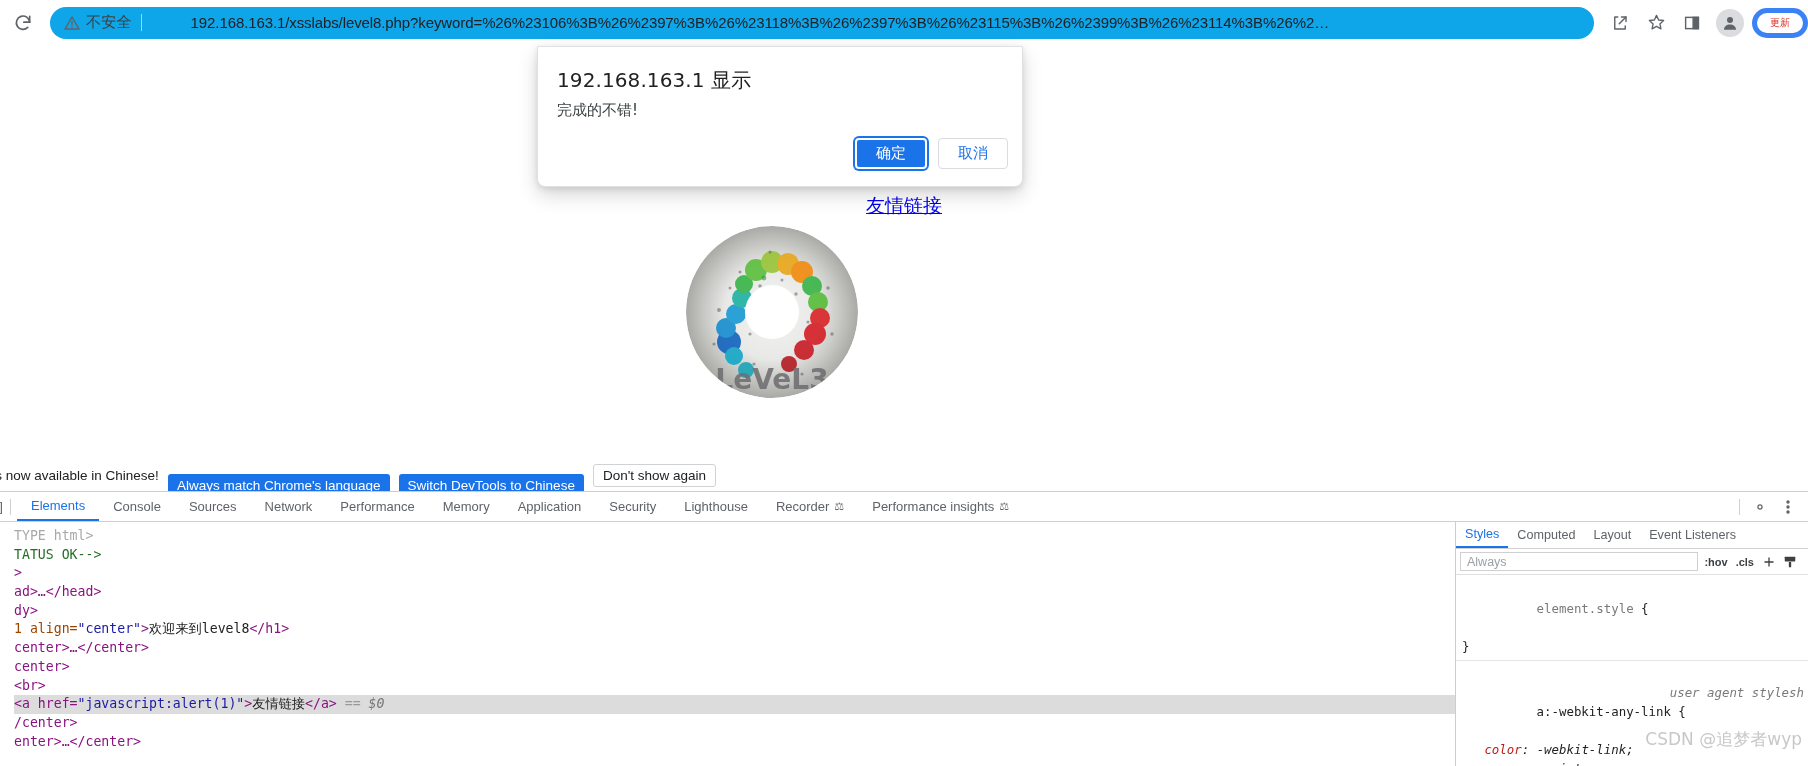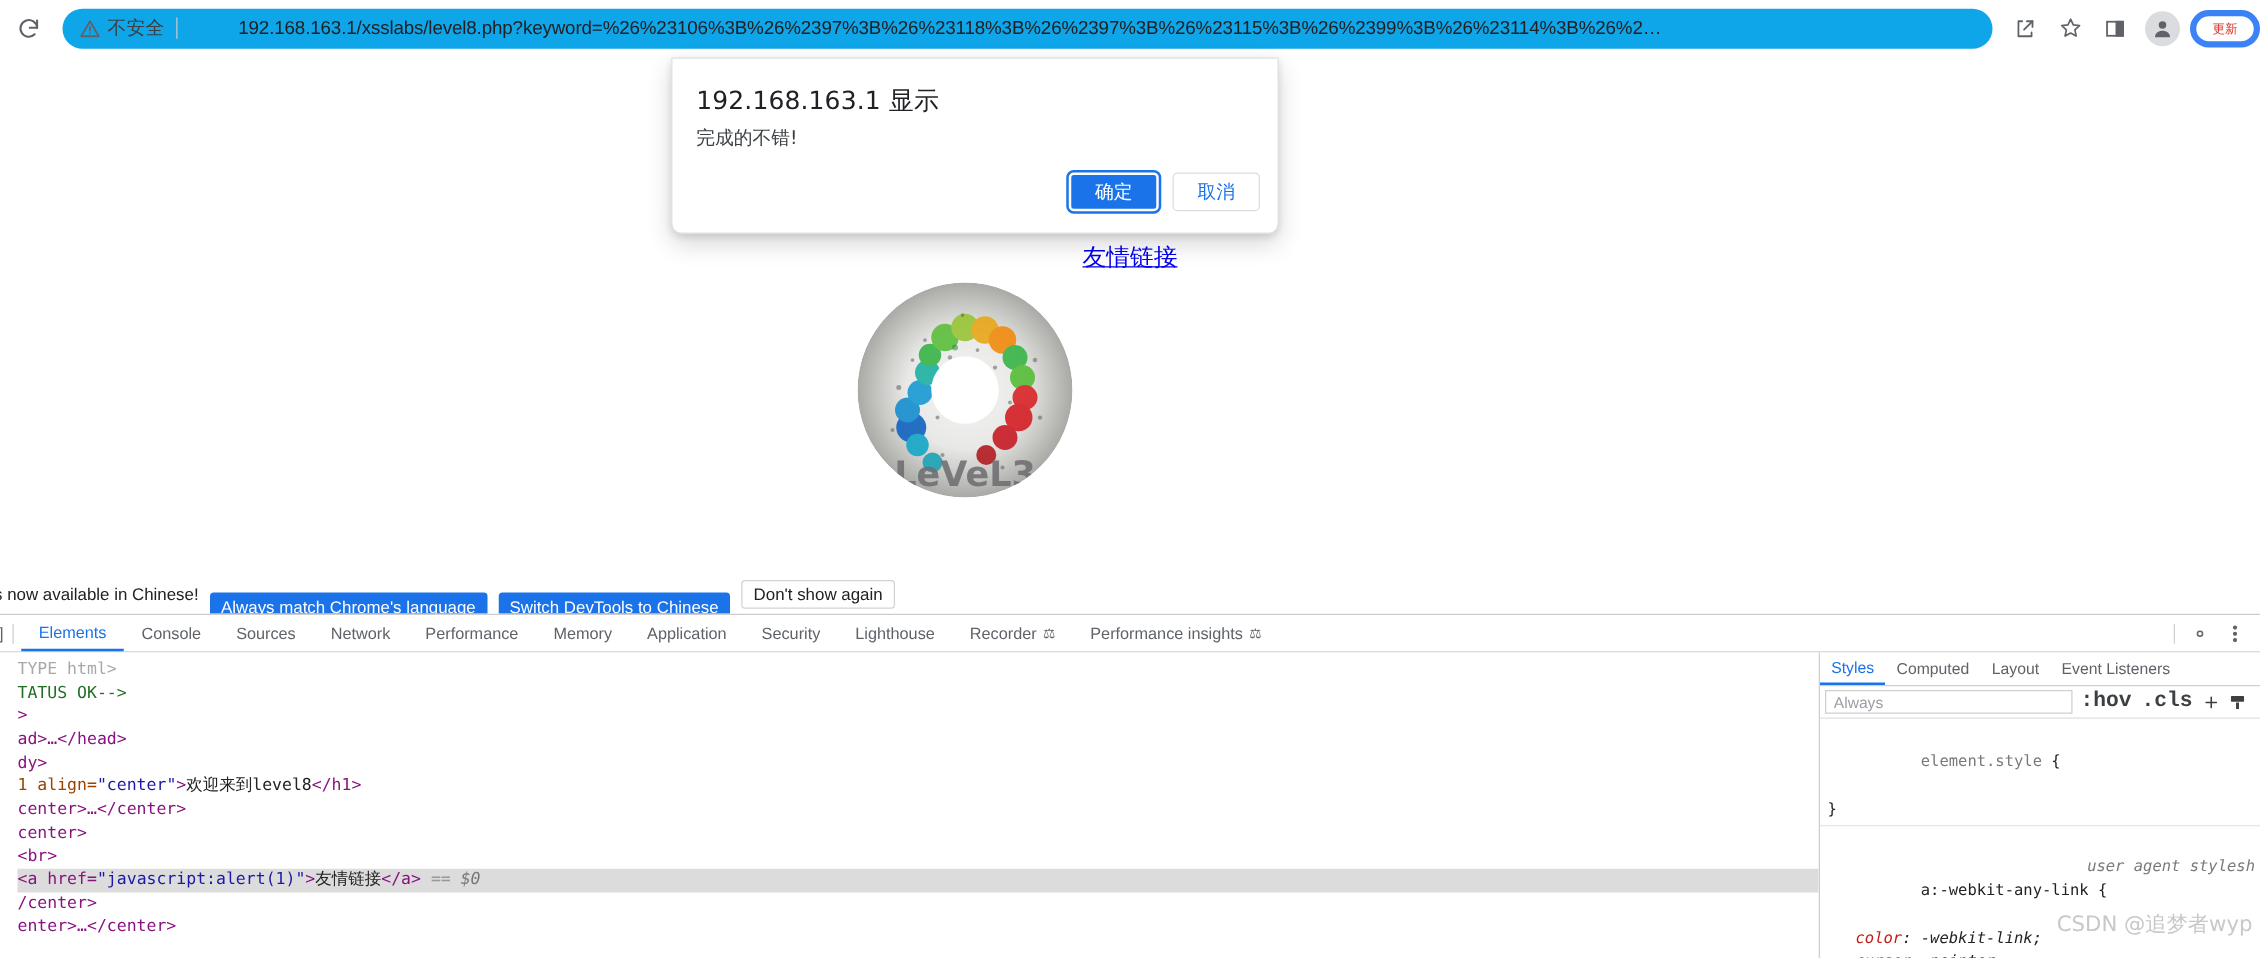--- a/index.html
+++ b/index.html
@@ -193,21 +193,21 @@
   #styles-filterbar {
     height: 26px; display: flex; align-items: center;
     border-bottom: 1px solid #e0e0e0; padding: 0 4px;
   }
   #styles-filter {
     flex: 1 1 auto; height: 19px; border: 1px solid #d0d0d0; background: #fff;
     font-size: 12.5px; color: #9aa0a6; display: flex; align-items: center;
     padding-left: 6px; margin-right: 6px;
   }
   .filter-tool {
-    font-family: Liberation Mono, monospace; font-size: 17px;
+    font-family: Liberation Sans, sans-serif; font-size: 11px;
     color: #3c4043; margin-right: 8px; font-weight: bold; white-space: nowrap;
   }
   .filter-icon { color: #5f6368; margin-right: 7px; display:flex; align-items:center;}
   #styles-body {
     font-family: "DejaVu Sans Mono", monospace; font-size: 12.4px;
     line-height: 19px; padding: 4px 0 0 0;
   }
   .css-block { padding: 1px 0 2px 6px; }
   .css-rule-line { white-space: pre; }
   .sel-grey { color: #7a7a7a; }

